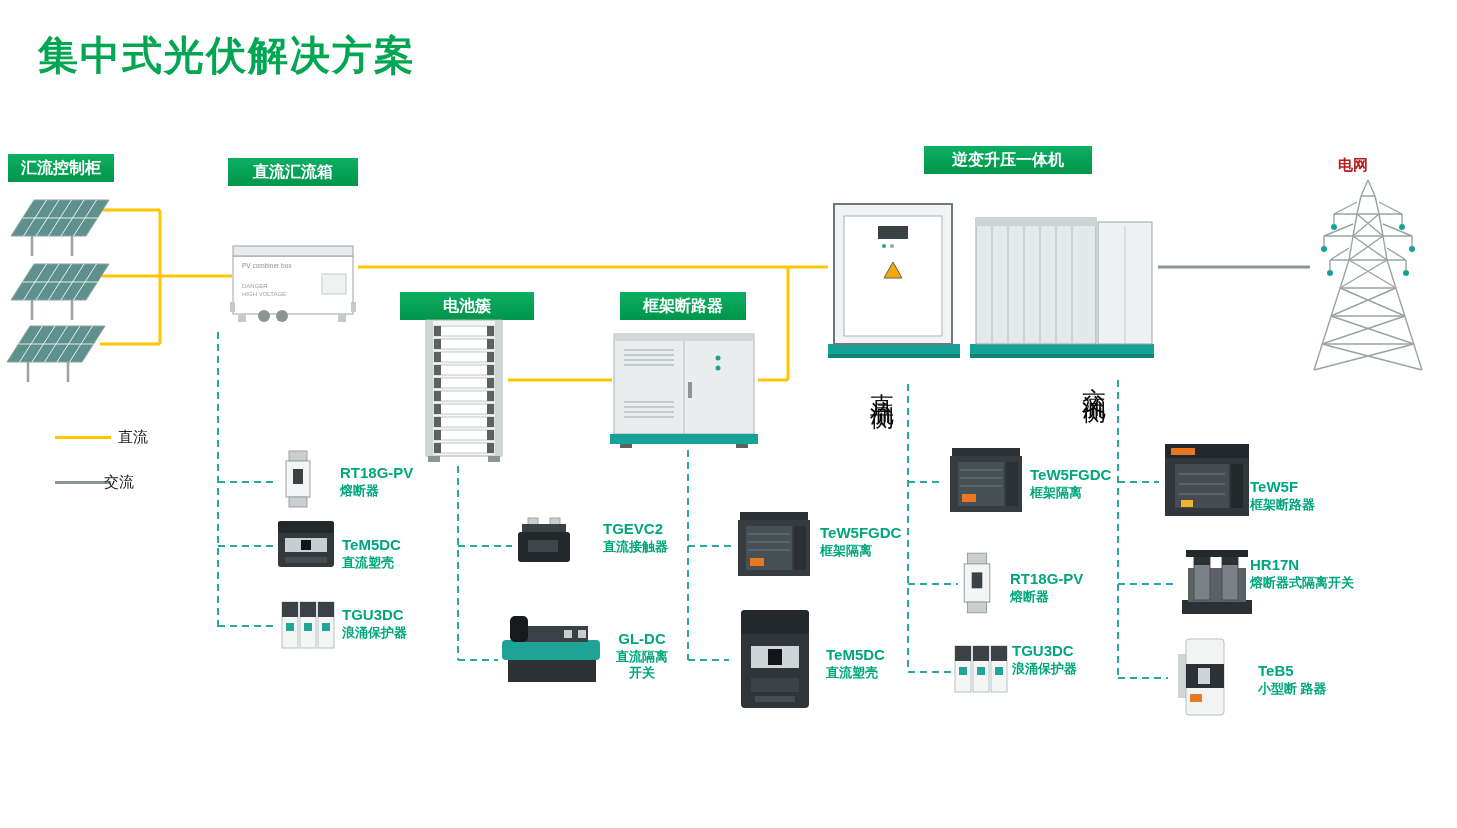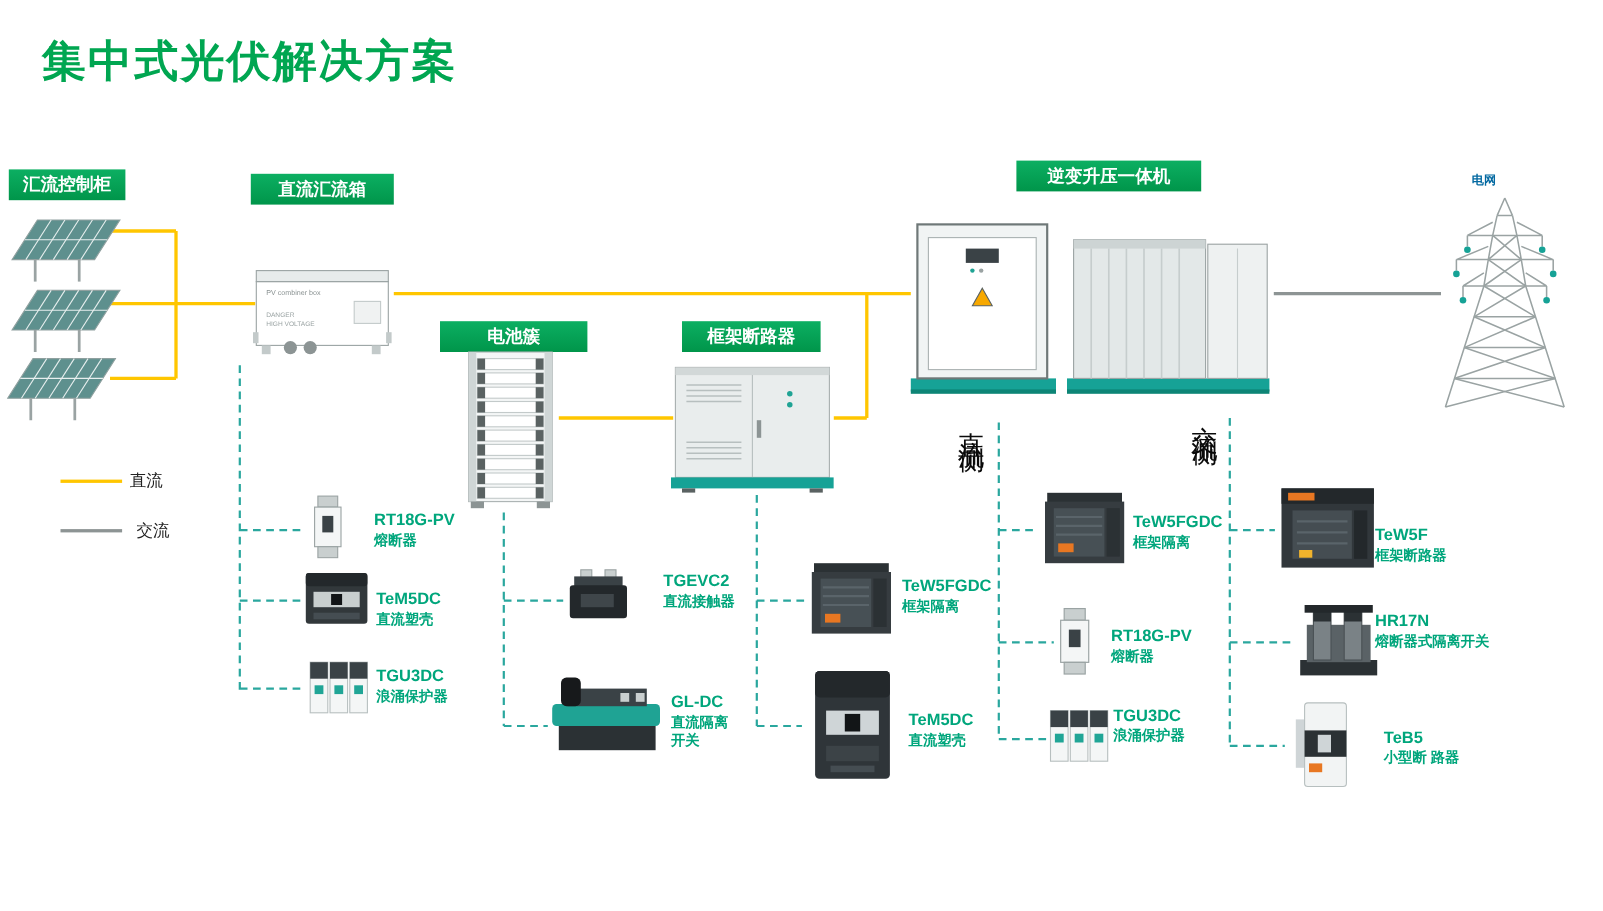--- a/index.html
+++ b/index.html
@@ -4,29 +4,29 @@
 <style>
   html,body{margin:0;padding:0;background:#fff;}
   .page{position:relative;width:1457px;height:828px;background:#fff;overflow:hidden;
         font-family:"Liberation Sans","DejaVu Sans",sans-serif;}
   .abs{position:absolute;}
   .title{position:absolute;left:38px;top:28px;font-size:40px;font-weight:900;
          color:#00A651;letter-spacing:2px;margin:0;}
   .tag{position:absolute;height:28px;display:flex;align-items:center;justify-content:center;
        color:#fff;font-weight:bold;font-size:16px;
        background:linear-gradient(180deg,#0CAF62,#00954A);}
-  .grid-label{position:absolute;font-size:11px;font-weight:bold;color:#0369a1;}
+  .grid-label{position:absolute;font-size:15px;font-weight:bold;color:#b91c1c;}
   .legend-line{position:absolute;height:3px;width:56px;}
   .legend-label{position:absolute;font-size:15px;color:#222;font-weight:500;text-align:right;}
   .vside{position:absolute;writing-mode:vertical-rl;font-size:24px;color:#0a0a0a;
          letter-spacing:7px;}
   .ptext{line-height:1.25;}
   .prod-name{font-size:15px;font-weight:bold;color:#00A67C;}
   .prod-desc{font-size:13px;font-weight:bold;color:#00A67C;}
-  .narrow{width:64px;}
+  .narrow{width:64px;text-align:center;}
 </style>
 </head>
 <body>
 
 <div class="page">
 
   <h1 class="title">集中式光伏解决方案</h1>
 
   <svg class="abs" style="left:0;top:0" width="1457" height="828" viewBox="0 0 1457 828">
     <g stroke="#FFC600" stroke-width="3" fill="none">
@@ -218,21 +218,21 @@
       <circle cx="28" cy="73" r="3"></circle>
         <circle cx="116" cy="73" r="3"></circle>
       <circle cx="34" cy="97" r="3"></circle>
         <circle cx="110" cy="97" r="3"></circle>
     </g>
   </svg>
 
   <div class="legend-line" style="left:55px;top:436px;background:#FFC600"></div>
   <div class="legend-label" style="left:118px;top:428px">直流</div>
   <div class="legend-line" style="left:55px;top:481px;background:#8D9494"></div>
-  <div class="legend-label" style="left:124px;top:473px">交流</div>
+  <div class="legend-label" style="left:104px;top:473px">交流</div>
 
   <div class="vside" style="left:866px;top:374px">直流侧</div>
   <div class="vside" style="left:1078px;top:368px">交流侧</div>
 
   <svg class="abs" style="left:282px;top:450px" width="32" height="58" viewBox="0 0 32 58">
     <rect x="7" y="1" width="18" height="10" fill="#C9CFCF" stroke="#9AA3A3"></rect>
     <rect x="4" y="11" width="24" height="36" fill="#F4F6F6" stroke="#9AA3A3"></rect>
     <rect x="11" y="19" width="10" height="15" fill="#3A4246"></rect>
     <rect x="7" y="47" width="18" height="10" fill="#C9CFCF" stroke="#9AA3A3"></rect>
   </svg>

